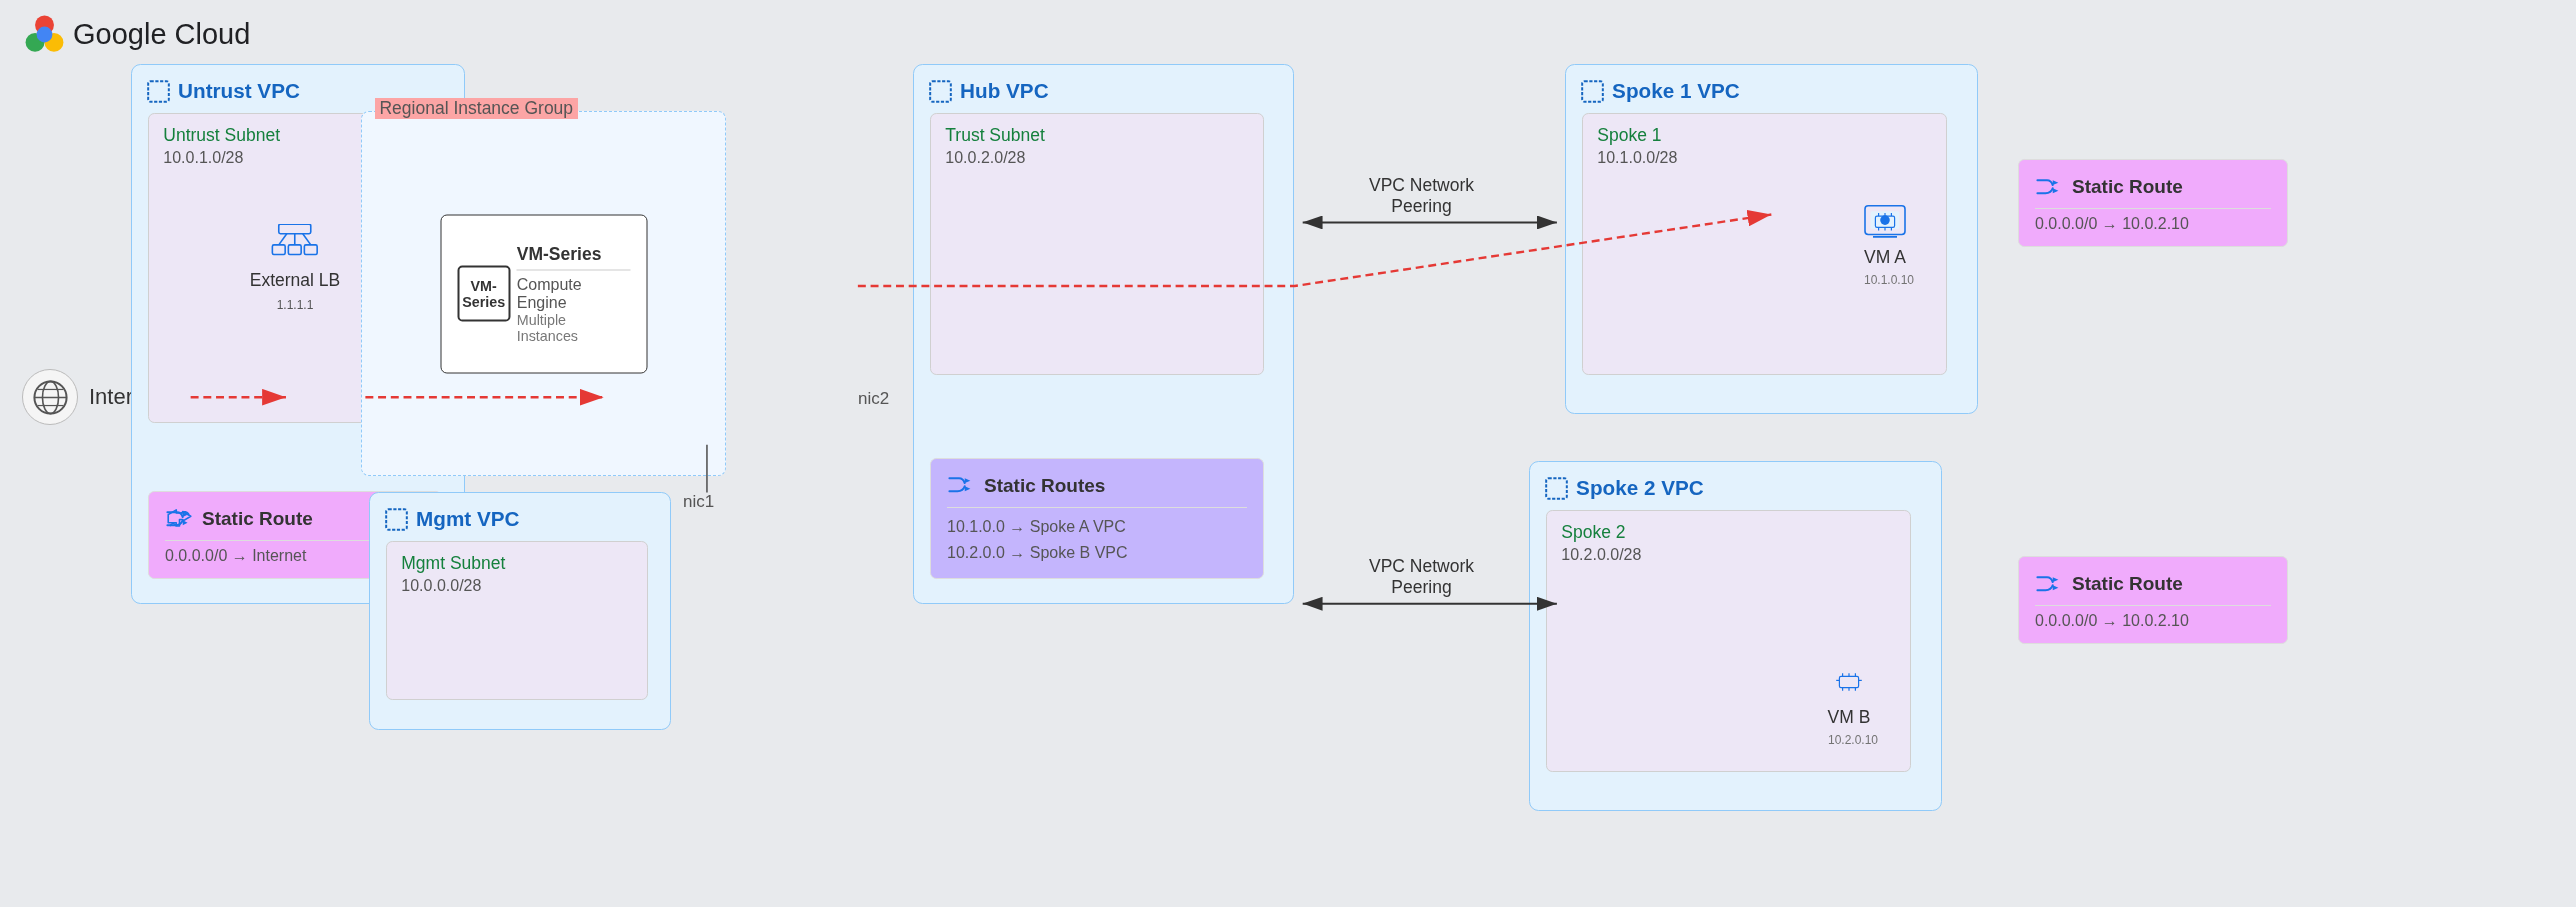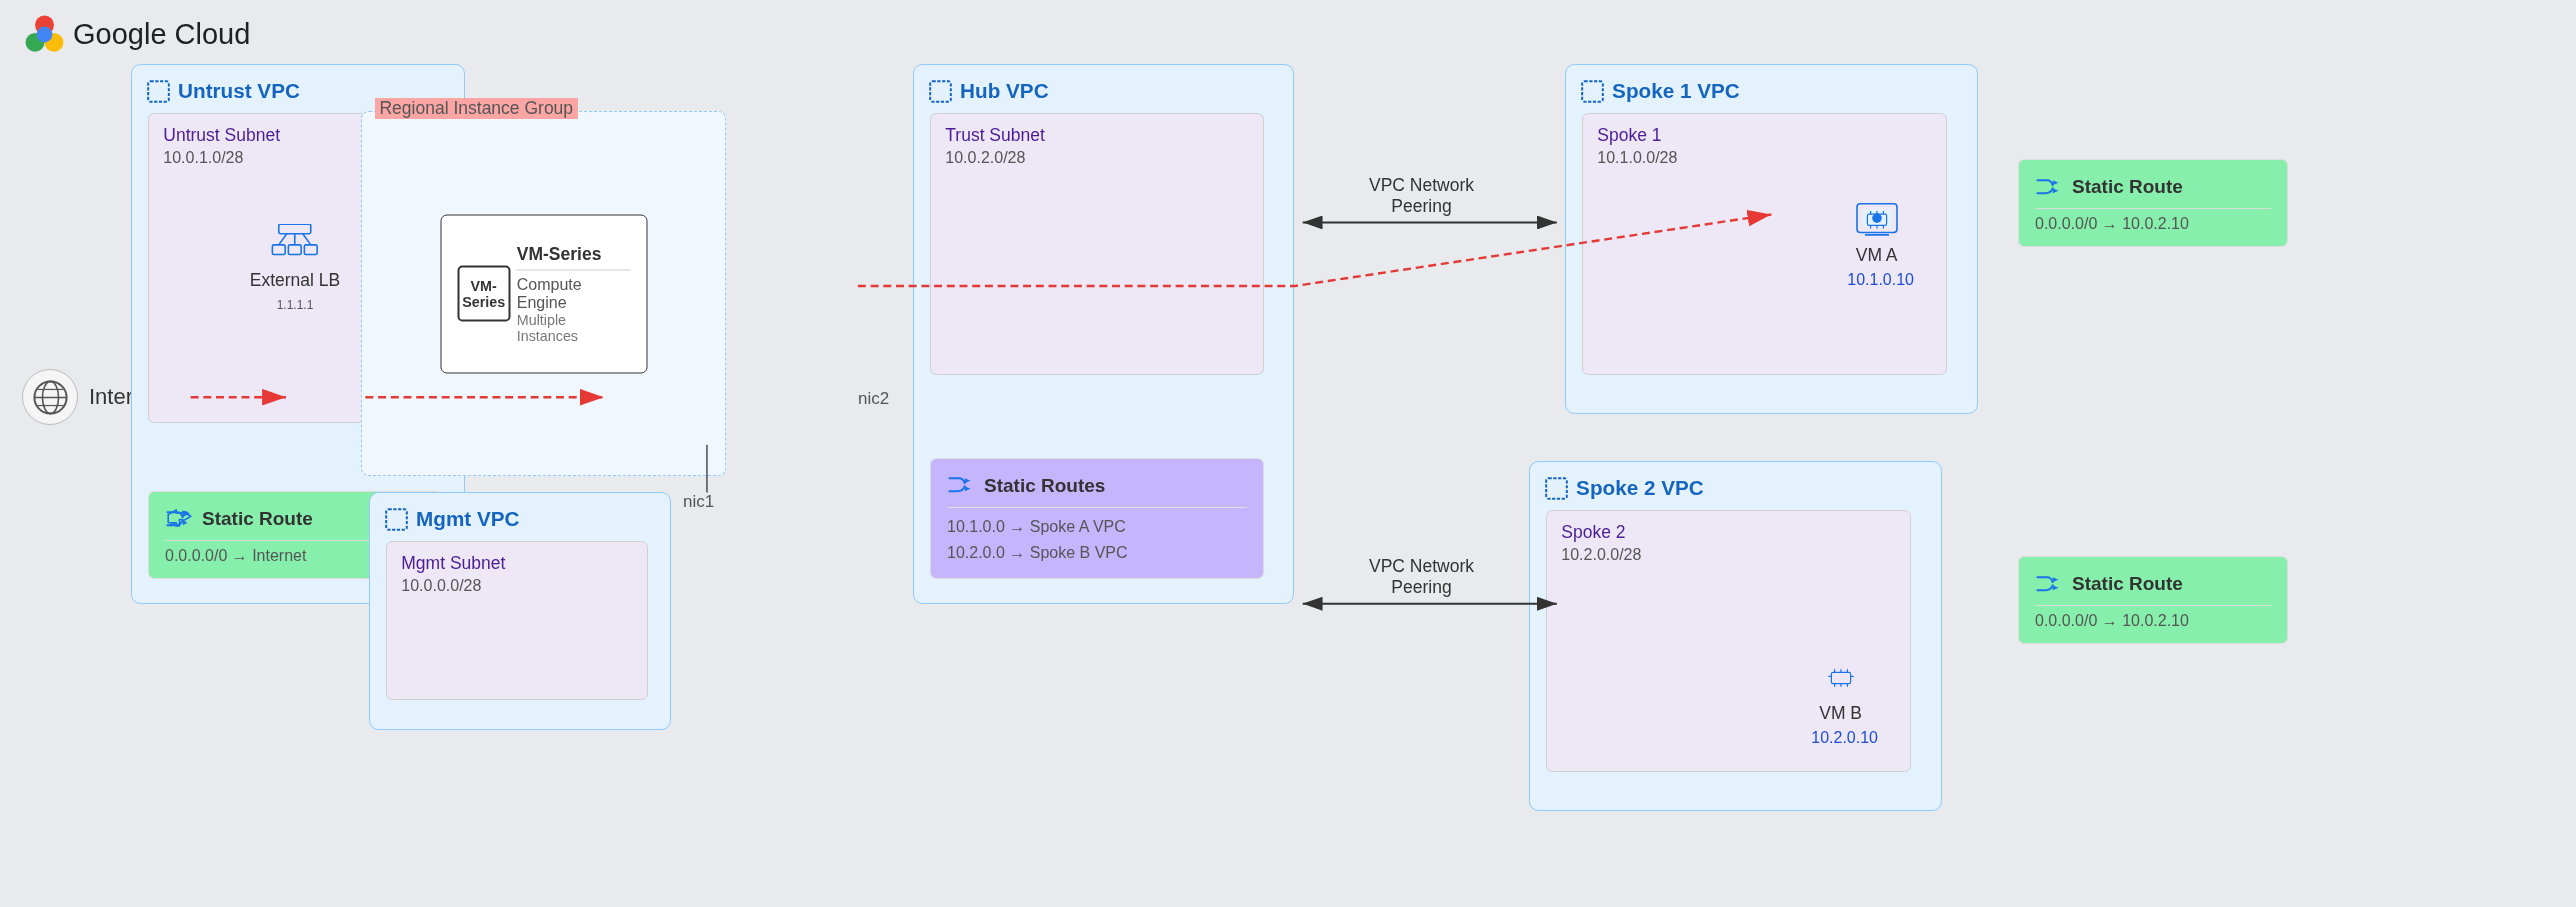--- a/index.html
+++ b/index.html
@@ -58,33 +58,33 @@
     
     .subnet-box {
       position: absolute;
       border-radius: 6.4px;
       border: 0.8px solid #d0d0d0;
       background: #ede7f6;
     }
     .subnet-label {
       font-size: 17.5px;
       font-weight: 500;
-      color: #4c1d95;
+      color: #15803d;
       padding: 11px 14.3px 3.2px;
     }
     .subnet-ip {
       font-size: 16px;
       color: #555;
       padding: 0 14.3px;
     }
 
     
     .static-route-box {
       position: absolute;
-      background: #86efac;
+      background: #f0abfc;
       border: 0.8px solid #ddd;
       border-radius: 6.4px;
       padding: 12.7px 16px;
       min-width: 191px;
     }
     .static-route-header {
       display: flex;
       align-items: center;
       gap: 8px;
       margin-bottom: 6.4px;
@@ -179,22 +179,22 @@
       flex-direction: column;
       align-items: center;
       gap: 4.8px;
     }
     .vm-node-label {
       font-size: 17.5px;
       font-weight: 500;
       color: #333;
     }
     .vm-node-ip {
-      font-size: 16px;
-      color: #1d4ed8;
+      font-size: 12px;
+      color: #737373;
       margin-left: 8px;
     }
 
     
     .static-routes-box {
       position: absolute;
       background: #c4b5fd;
       border: 0.8px solid #ddd;
       border-radius: 6.4px;
       padding: 12.7px 16px;

